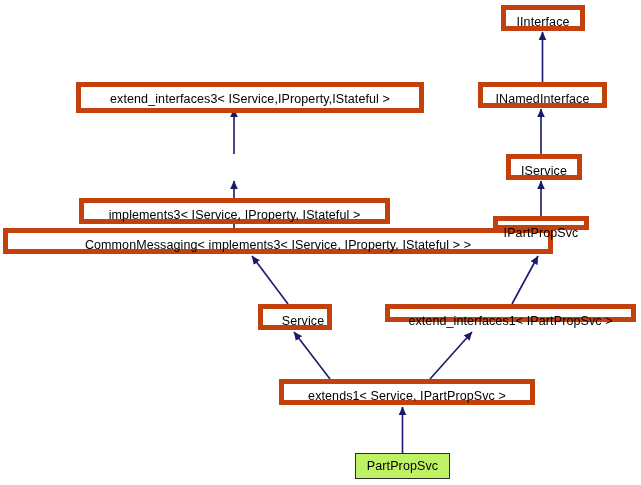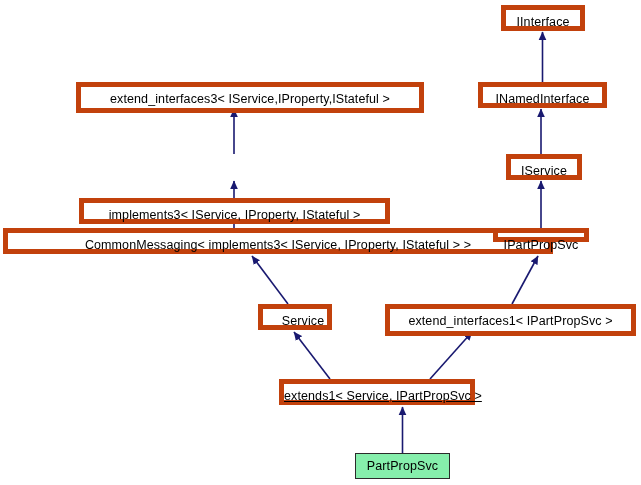--- a/index.html
+++ b/index.html
@@ -29,21 +29,21 @@
     background: #ffffff;
     color: #000000;
     font-size: 12.5px;
     line-height: 24px;
     text-align: center;
     white-space: nowrap;
     letter-spacing: 0.1px;
     z-index: 2;
   }
   .node.focus {
-    background: #86efac;
+    background: #bef264;
     border: 1px solid #2b2b2b;
   }
 </style>
 </head>
 <body>
 
 <div id="diagram">
 
   <svg id="edges" viewBox="0 0 641 485" xmlns="http://www.w3.org/2000/svg">
     <defs>
@@ -71,23 +71,23 @@
   <div class="node" style="left:76px; top:82px; width:348px; height:31px;">extend_interfaces3&lt; IService,IProperty,IStateful &gt;</div>
 
   <div class="node" style="left:478px; top:82px; width:129px; height:26px;">INamedInterface</div>
 
   <div class="node" style="left:79px; top:154px; width:311px; height:26px;margin-top:44px;">implements3&lt; IService, IProperty, IStateful &gt;</div>
 
   <div class="node" style="left:506px; top:154px; width:76px; height:26px;">IService</div>
 
   <div class="node" style="left:3px; top:228px; width:550px; height:26px;">CommonMessaging&lt; implements3&lt; IService, IProperty, IStateful &gt; &gt;</div>
 
-  <div class="node" style="left:493px; top:228px; width:96px; height:14px;">IPartPropSvc</div>
+  <div class="node" style="left:493px; top:216px; width:96px; height:14px;">IPartPropSvc</div>
 
   <div class="node" style="left:258px; top:304px; width:74px; height:26px;padding-left:16px;">Service</div>
 
-  <div class="node" style="left:385px; top:304px; width:251px; height:32px;">extend_interfaces1&lt; IPartPropSvc &gt;</div>
+  <div class="node" style="left:385px; top:304px; width:251px; height:18px;">extend_interfaces1&lt; IPartPropSvc &gt;</div>
 
-  <div class="node" style="left:279px; top:379px; width:196px; height:26px;text-decoration:underline;">extends1&lt; Service, IPartPropSvc &gt;</div>
+  <div class="node" style="left:279px; top:379px; width:256px; height:26px;">extends1&lt; Service, IPartPropSvc &gt;</div>
 
   <div class="node focus" style="left:355px; top:453px; width:95px; height:26px;">PartPropSvc</div>
 
 </div>
 
 </body></html>

